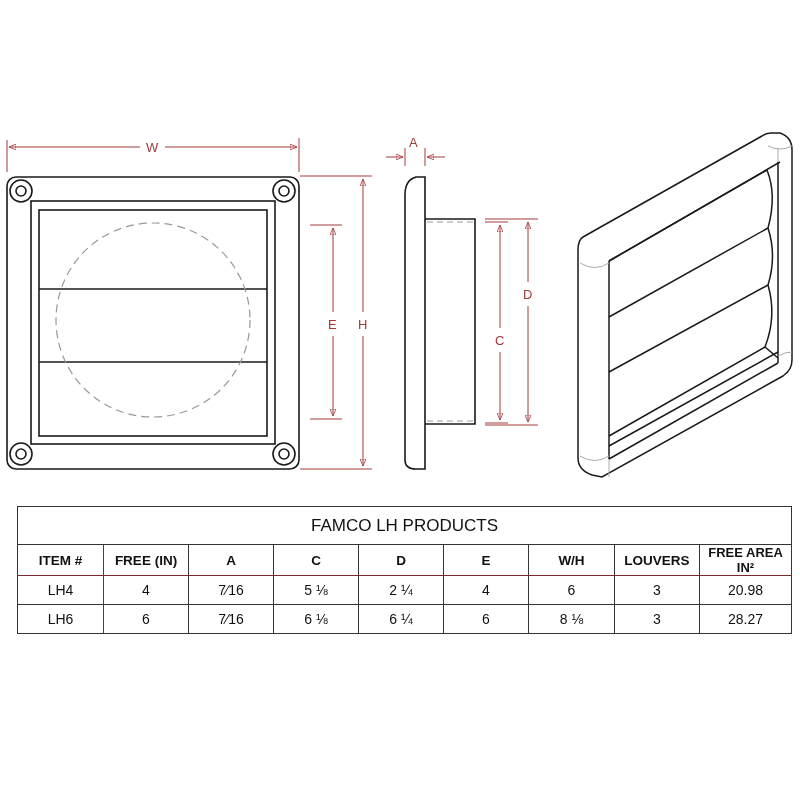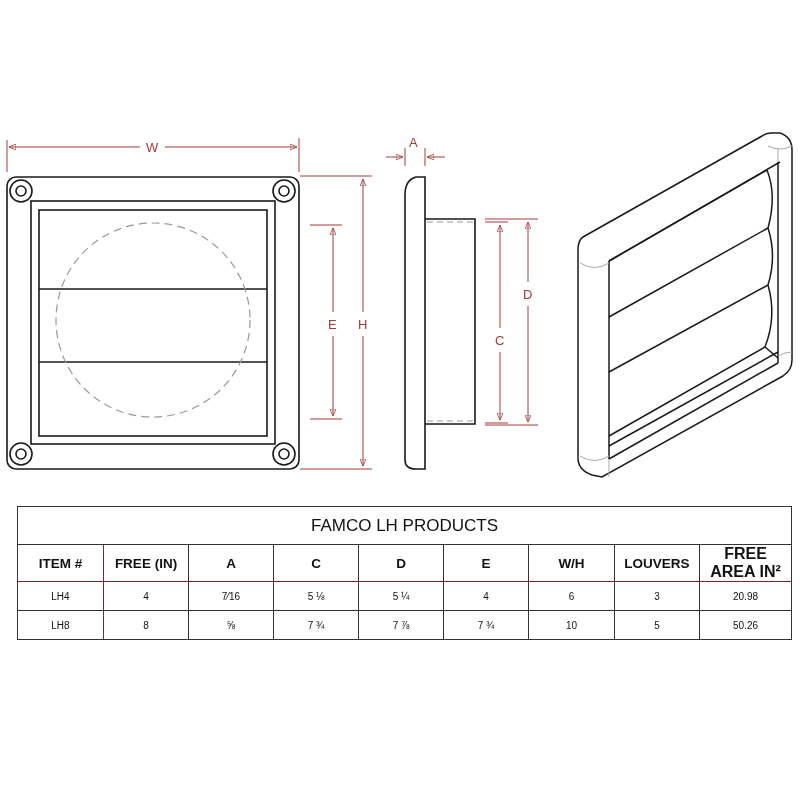--- a/index.html
+++ b/index.html
@@ -1,23 +1,23 @@
 <!DOCTYPE html>
 <html><head>
 <meta charset="utf-8">
 <style>
   html,body{margin:0;padding:0;background:#fff;}
   body{width:800px;height:800px;position:relative;overflow:hidden;font-family:"Liberation Sans",sans-serif;}
   #drawing{position:absolute;left:0;top:0;}
   .dimlabel{font-family:"Liberation Sans",sans-serif;font-size:13px;fill:#a23a3a;}
   #spec-table{position:absolute;left:17px;top:506px;width:774px;border-collapse:collapse;table-layout:fixed;padding-left:24px;}
-  #spec-table td,#spec-table th{border:1.5px solid #333;text-align:center;color:#111;font-size:10px;height:28px;padding:0;}
+  #spec-table td,#spec-table th{border:1.5px solid #333;text-align:center;color:#111;font-size:14px;height:28px;padding:0;}
   #spec-table th.title{font-weight:normal;font-size:17px;height:37px;}
   #spec-table .hdr th{font-weight:bold;font-size:13.5px;height:30px;border-bottom:1.5px solid #7a2a2a;}
-  #spec-table .hdr th.small{font-size:16px;}
+  #spec-table .hdr th.small{font-size:13px;}
   #spec-table td.first,#spec-table th.first{border-right:1.5px solid #7a2a2a;}
 </style>
 </head>
 <body>
 
 <svg id="drawing" width="800" height="500" viewBox="0 0 800 500">
   <defs>
     <marker id="arr" markerWidth="8" markerHeight="6" refX="7" refY="3" orient="auto">
       <path d="M0,0 L7,3 L0,6 Z" fill="none" stroke="#a23a3a" stroke-width="0.8"></path>
     </marker>
@@ -146,31 +146,31 @@
     <th>E</th>
     <th>W/H</th>
     <th>LOUVERS</th>
     <th class="small">FREE AREA IN²</th>
   </tr>
   <tr>
     <td class="first">LH4</td>
     <td>4</td>
     <td>7⁄16</td>
     <td>5 ⅛</td>
-    <td>5 ¼</td>
+    <td>2 ¼</td>
     <td>4</td>
     <td>6</td>
     <td>3</td>
     <td>20.98</td>
   </tr>
   <tr>
-    <td class="first">LH8</td>
-    <td>8</td>
-    <td>⅝</td>
-    <td>7 ¾</td>
-    <td>7 ⅞</td>
-    <td>7 ¾</td>
-    <td>10</td>
-    <td>5</td>
-    <td>50.26</td>
+    <td class="first">LH6</td>
+    <td>6</td>
+    <td>7⁄16</td>
+    <td>6 ⅛</td>
+    <td>6 ¼</td>
+    <td>6</td>
+    <td>8 ⅛</td>
+    <td>3</td>
+    <td>28.27</td>
   </tr>
 </tbody>
   </table>
 
 </body></html>

